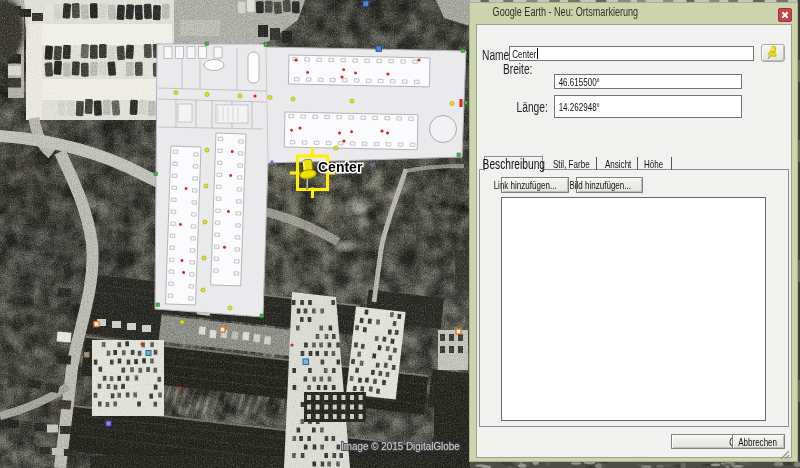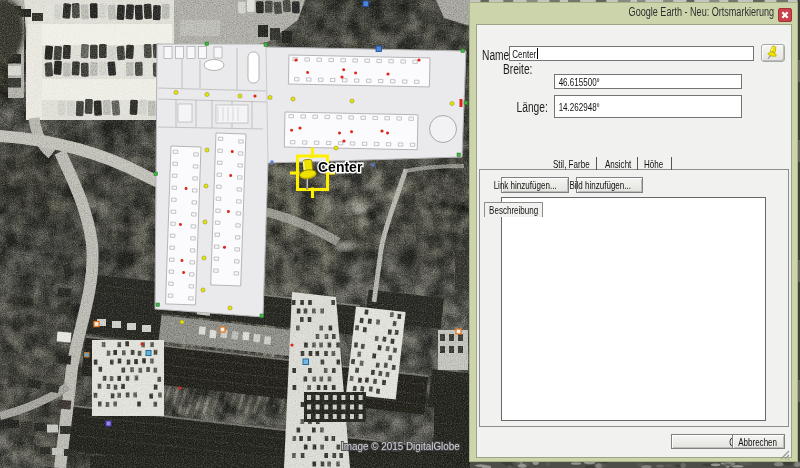--- a/index.html
+++ b/index.html
@@ -1,31 +1,31 @@
 <!DOCTYPE html>
 <html><head><meta charset="utf-8"><style>
 html,body{margin:0;padding:0;width:800px;height:468px;overflow:hidden;background:#50504a;}
 *{box-sizing:border-box;}
 #map{position:absolute;left:0;top:0;}
 #dlg{position:absolute;left:469px;top:2px;width:329px;height:460px;background:#cbd4ab;box-shadow:inset 0 0 0 1px #a9b388;font-family:"Liberation Sans",sans-serif;}
-#title{position:absolute;left:0;top:0;width:100%;height:22px;text-align:right;font-size:12px;color:#2e2e2e;line-height:20px;border-radius:7px;}
+#title{position:absolute;left:0;top:0;width:100%;height:22px;text-align:left;font-size:12px;color:#2e2e2e;line-height:20px;border-radius:7px;}
 #closebtn{position:absolute;right:6px;top:6px;width:14px;height:14px;background:#ca4249;border:1px solid #a83038;border-radius:2px;display:flex;align-items:center;justify-content:center;}
 #panel{position:absolute;left:7px;top:22px;width:316px;height:434px;background:#f1f1ef;border:1px solid #9aa384;}
 .sq{display:inline-block;transform:scaleX(0.73);transform-origin:0 50%;white-space:nowrap;}
 .sqr{display:inline-block;transform:scaleX(0.73);transform-origin:100% 50%;white-space:nowrap;}
 .sqt{display:inline-block;transform:scaleX(0.755);transform-origin:50% 50%;white-space:nowrap;}
 .sqc{display:inline-block;transform:scaleX(0.73);transform-origin:50% 50%;white-space:nowrap;}
 .lbl{position:absolute;font-size:14px;color:#1e1e1e;white-space:nowrap;}
 .inp{position:absolute;background:#fff;border:1px solid #747474;font-size:11px;color:#111;white-space:nowrap;display:flex;align-items:center;}
 .caret{display:inline-block;width:1px;height:11px;background:#000;margin-left:-9px;}
 #pinbtn{left:284px;top:19px;width:24px;height:18px;border-radius:3px;border:1px solid #a8a8a8;display:flex;align-items:center;justify-content:center;}
 .btn3d{position:absolute;background:linear-gradient(#f5f5f3,#e3e3df);border:1px solid #808080;box-shadow:inset 1px 1px 0 #ffffff, inset -1px -1px 0 #bcbcb8;}
 .txtbtn{font-size:11px;color:#111;display:flex;align-items:center;justify-content:flex-end;}
 #tabframe{position:absolute;left:2px;top:144px;width:310px;height:258px;border:1px solid #8e8e8e;}
-#seltab{position:absolute;left:7px;top:131px;width:59px;height:15px;background:#f1f1ef;border:1px solid #8e8e8e;border-bottom:none;font-size:11px;color:#111;z-index:2;display:flex;align-items:center;justify-content:center;margin-top:46px;}
+#seltab{position:absolute;left:7px;top:131px;width:59px;height:15px;background:#f1f1ef;border:1px solid #8e8e8e;border-bottom:none;font-size:14px;color:#111;z-index:2;display:flex;align-items:center;justify-content:center;}
 .tablbl{position:absolute;top:133px;font-size:11px;color:#111;}
 .tabsep{position:absolute;top:132px;width:1px;height:13px;background:#555;}
 #textarea{position:absolute;left:24px;top:172px;width:265px;height:224px;background:#fff;border:1px solid #686868;}
 #grip{position:absolute;left:303px;top:421px;width:10px;height:10px;}
 </style></head>
 <body>
 <div id="map"><svg width="800" height="468" viewBox="0 0 800 468">
       <defs>
         <filter id="fine" x="0" y="0" width="100%" height="100%" color-interpolation-filters="sRGB">
           <feTurbulence type="fractalNoise" baseFrequency="0.9" numOctaves="2" seed="11"></feTurbulence>

